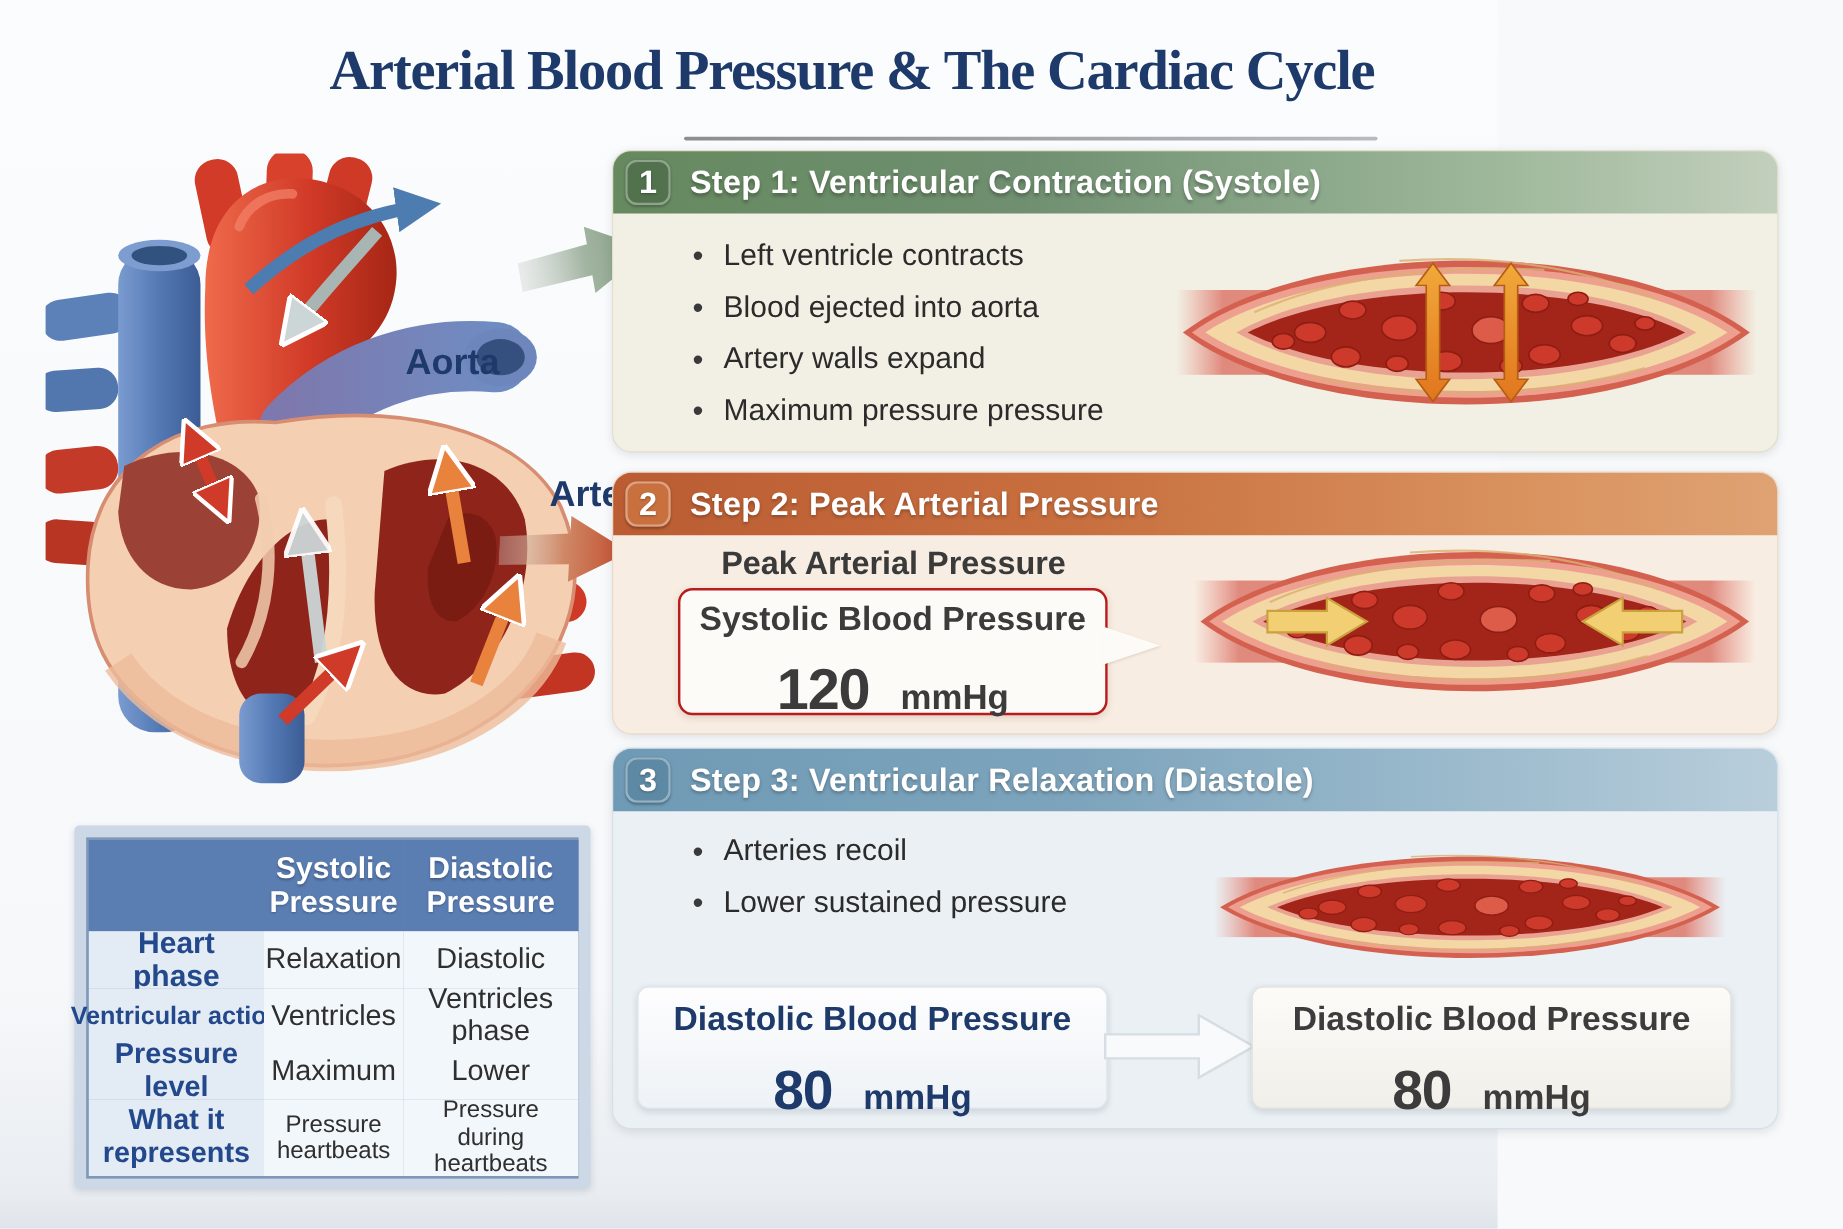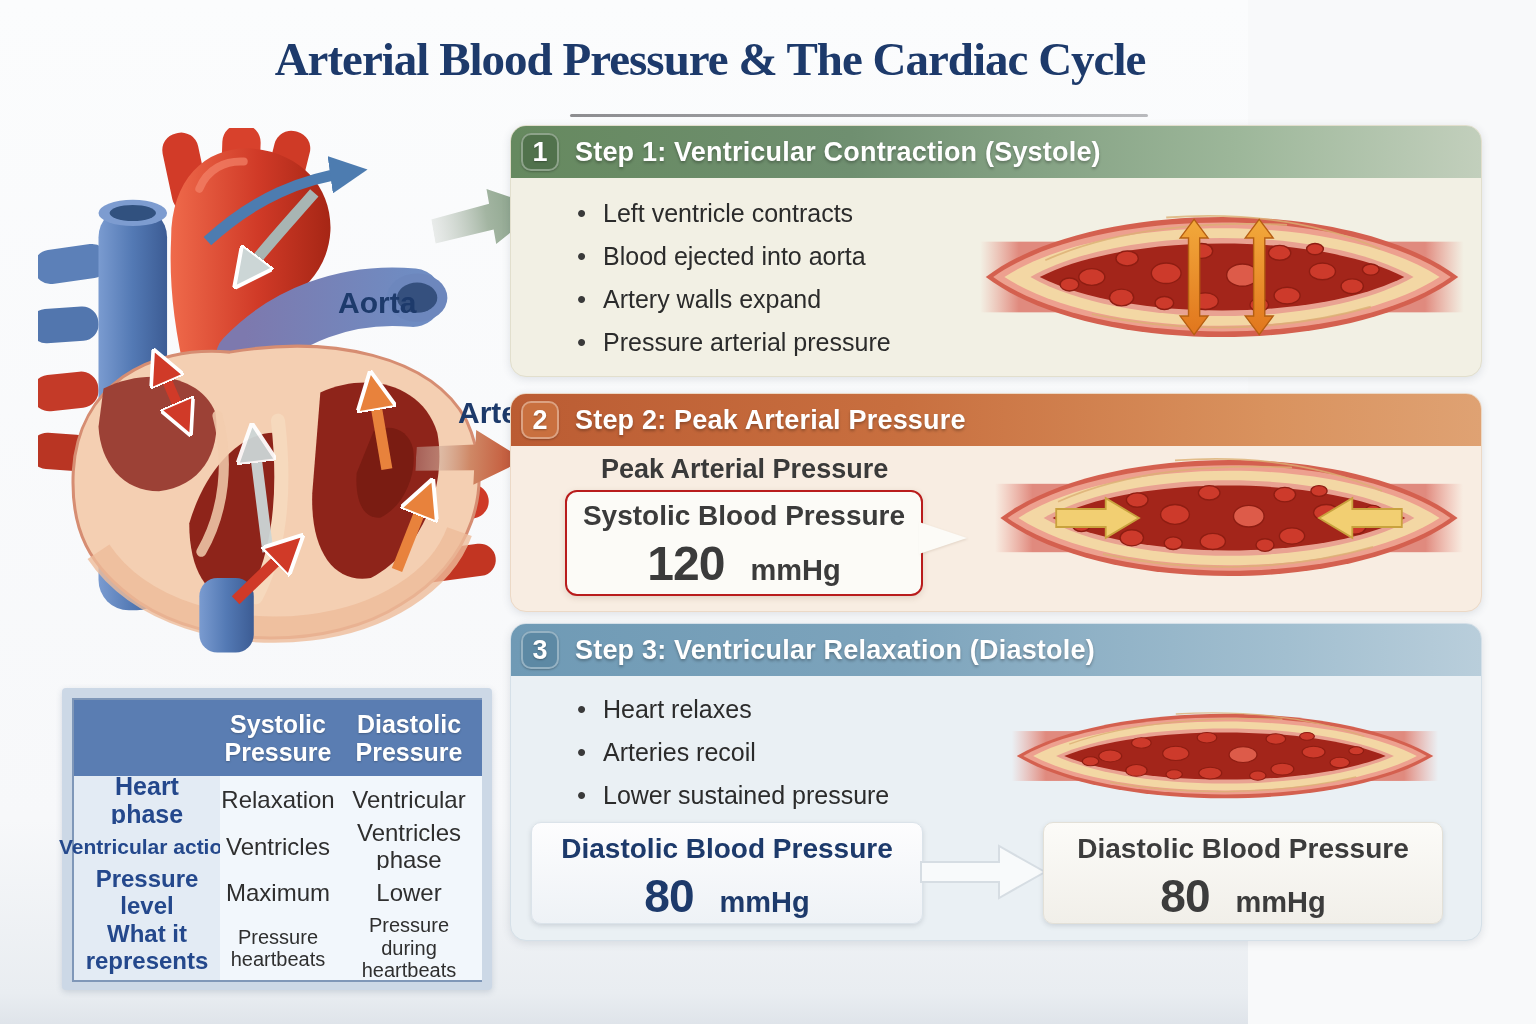--- a/index.html
+++ b/index.html
@@ -67,21 +67,21 @@
 
   
   .peak-heading { position:absolute; left:90px; top:60px; font-size:27px; font-weight:bold; color:#3a3a3a; }
   .callout { position:absolute; left:54px; top:96px; width:358px; height:106px;
     background:#fcfbf7; border:2px solid #b91c1c; border-radius:12px;
     box-shadow:0 2px 6px rgba(120,90,60,.18); text-align:center; padding-top:8px; }
   .callout::after { content:""; position:absolute; right:-46px; top:30px; width:0; height:0;
     border-left:48px solid #fcfbf7; border-top:16px solid transparent; border-bottom:16px solid transparent;
     filter:drop-shadow(1px 1px 1px rgba(120,90,60,.15)); }
   .callout .co-label { font-size:28px; font-weight:bold; color:#3b3b3b; }
-  .value-row { display:flex; align-items:baseline; justify-content:center; gap:26px; margin-top:4px; }
+  .value-row { display:flex; align-items:baseline; justify-content:center; gap:26px; margin-top:16px; }
   .value-big { font-size:48px; font-weight:bold; color:#3b3b3b; letter-spacing:-1px; }
   .value-unit { font-size:29px; font-weight:bold; color:#3b3b3b; }
 
   
   .bp-box { position:absolute; top:198px; height:102px; border-radius:10px; text-align:center;
     padding-top:10px; box-shadow:0 2px 5px rgba(70,85,100,.18); }
   .bp-left { left:20px; width:392px; background:linear-gradient(180deg,#fdfdfe,#eef2f6);
     border:1px solid #dbe3ea; color:#1d3a6b; }
   .bp-right { left:532px; width:400px; background:linear-gradient(180deg,#fcfbf8,#f1efe9);
     border:1px solid #e3e0d7; color:#3c3c3c; }
@@ -277,21 +277,21 @@
 
   <section class="panel panel-1">
     <div class="panel-header">
       <div class="step-badge">1</div>
       <div class="step-title">Step 1: Ventricular Contraction (Systole)</div>
     </div>
     <ul class="bullets">
       <li>Left ventricle contracts</li>
       <li>Blood ejected into aorta</li>
       <li>Artery walls expand</li>
-      <li>Pressure arterial pressure</li>
+      <li>Maximum pressure pressure</li>
     </ul>
     <div class="artery-img artery-1">
       <svg viewBox="0 0 520 200">
         <use href="#arteryBase"></use>
         <use href="#dblArrowV" x="230" y="100" fill="url(#orangeGrad)" stroke="#b55e12" stroke-width="1.5"></use>
         <use href="#dblArrowV" x="300" y="100" fill="url(#orangeGrad)" stroke="#b55e12" stroke-width="1.5"></use>
       </svg>
     </div>
   </section>
 
@@ -316,21 +316,20 @@
       </svg>
     </div>
   </section>
 
   <section class="panel panel-3">
     <div class="panel-header">
       <div class="step-badge">3</div>
       <div class="step-title">Step 3: Ventricular Relaxation (Diastole)</div>
     </div>
     <ul class="bullets">
-      <li>Heart relaxes</li>
       <li>Arteries recoil</li>
       <li>Lower sustained pressure</li>
     </ul>
     <div class="artery-img artery-3">
       <svg viewBox="0 0 520 200">
         <g transform="translate(0,20) scale(1,0.8)">
             <use href="#arteryBase"></use>
           </g>
       </svg>
     </div>
@@ -354,21 +353,21 @@
   </section>
 
   <div class="table-wrap">
     <div class="cmp-table">
       <div class="cell hdr"></div>
       <div class="cell hdr">Systolic Pressure</div>
       <div class="cell hdr">Diastolic Pressure</div>
 
       <div class="cell lbl">Heart phase</div>
       <div class="cell val">Relaxation</div>
-      <div class="cell val">Ventricular</div>
+      <div class="cell val">Diastolic</div>
 
       <div class="cell lbl tight">Ventricular action</div>
       <div class="cell val row-alt">Ventricles</div>
       <div class="cell val">Ventricles phase</div>
 
       <div class="cell lbl small">Pressure level</div>
       <div class="cell val">Maximum</div>
       <div class="cell val">Lower</div>
 
       <div class="cell lbl small">What it represents</div>

